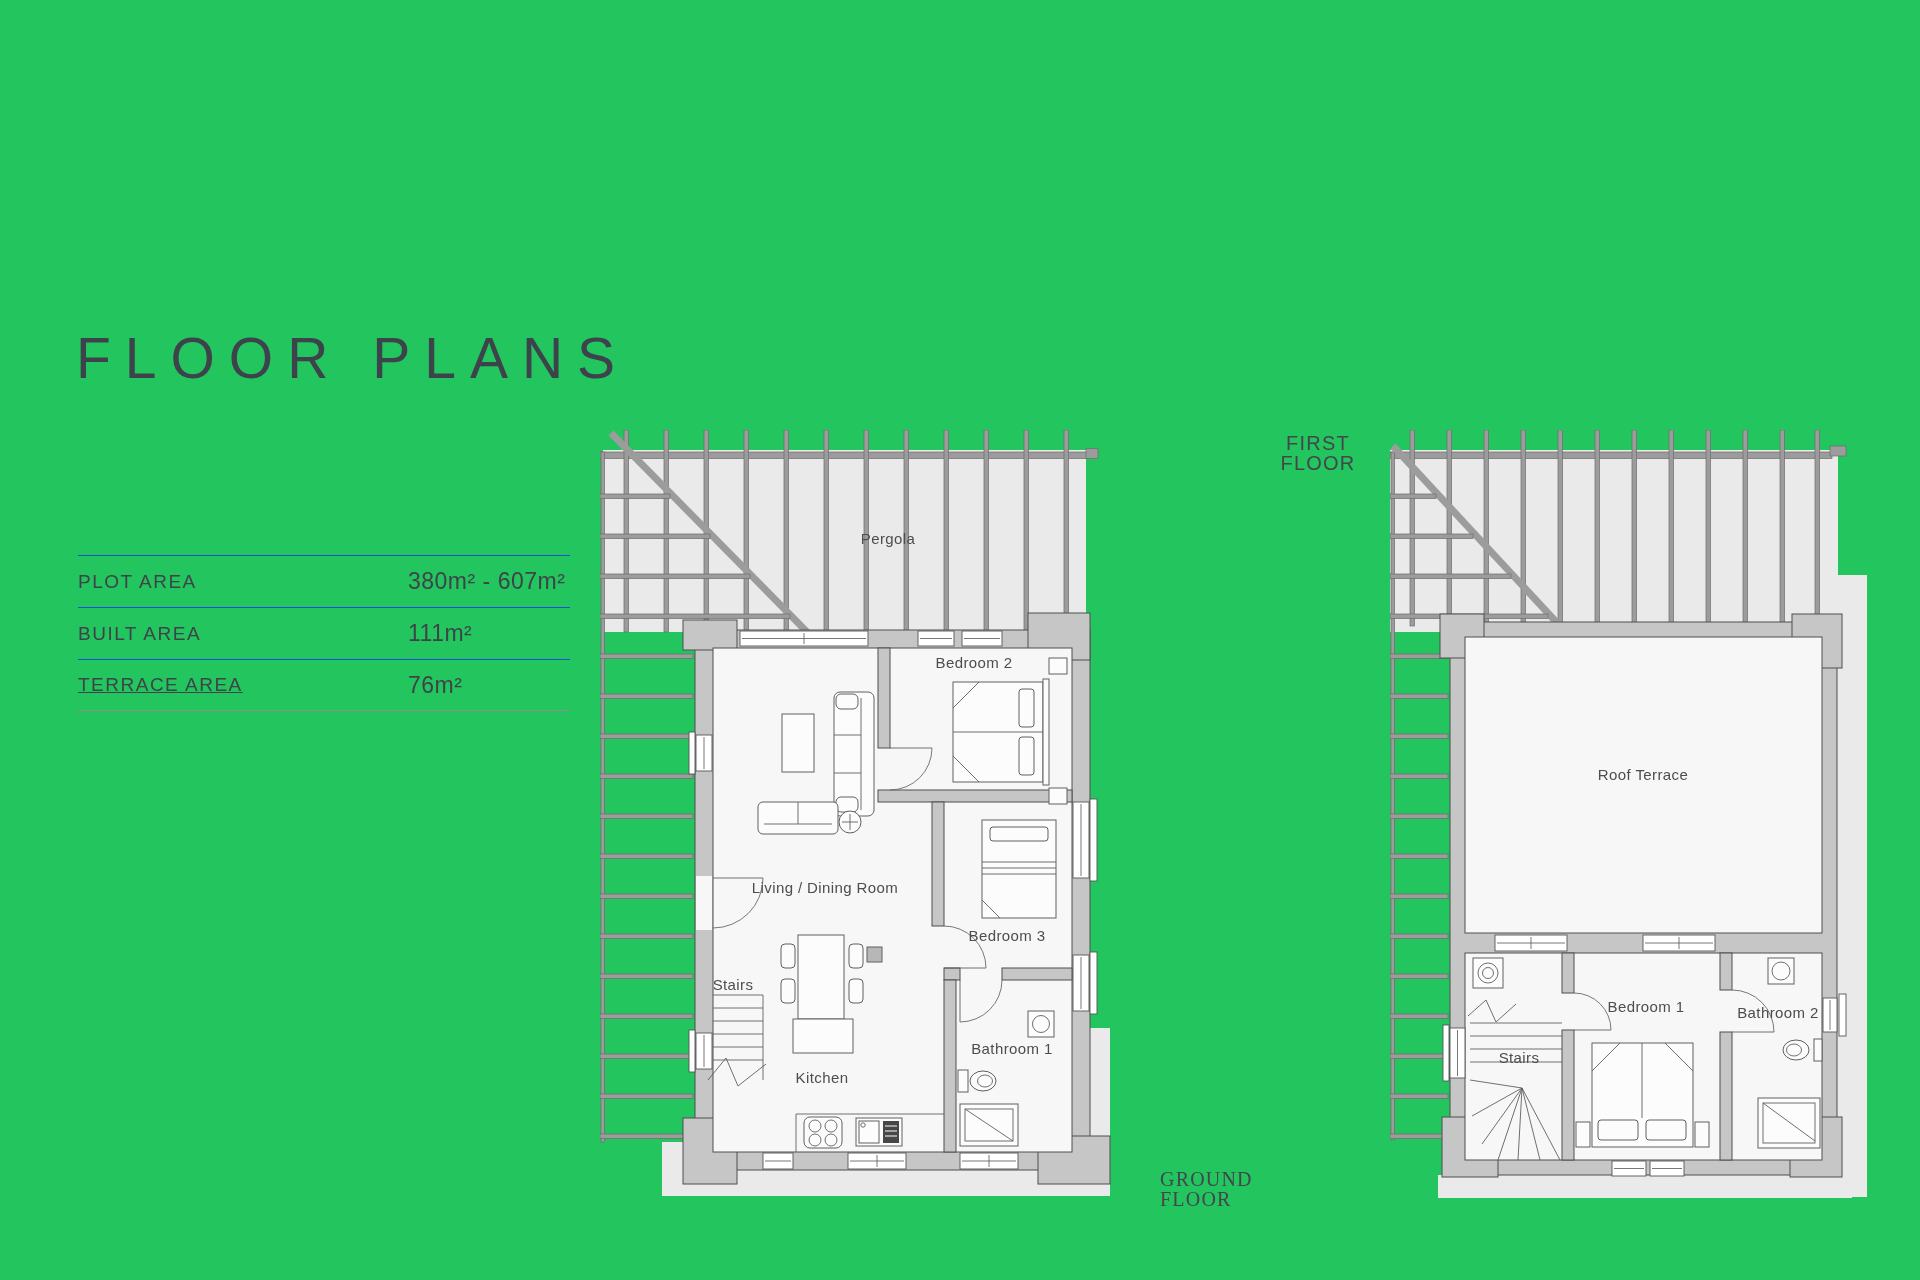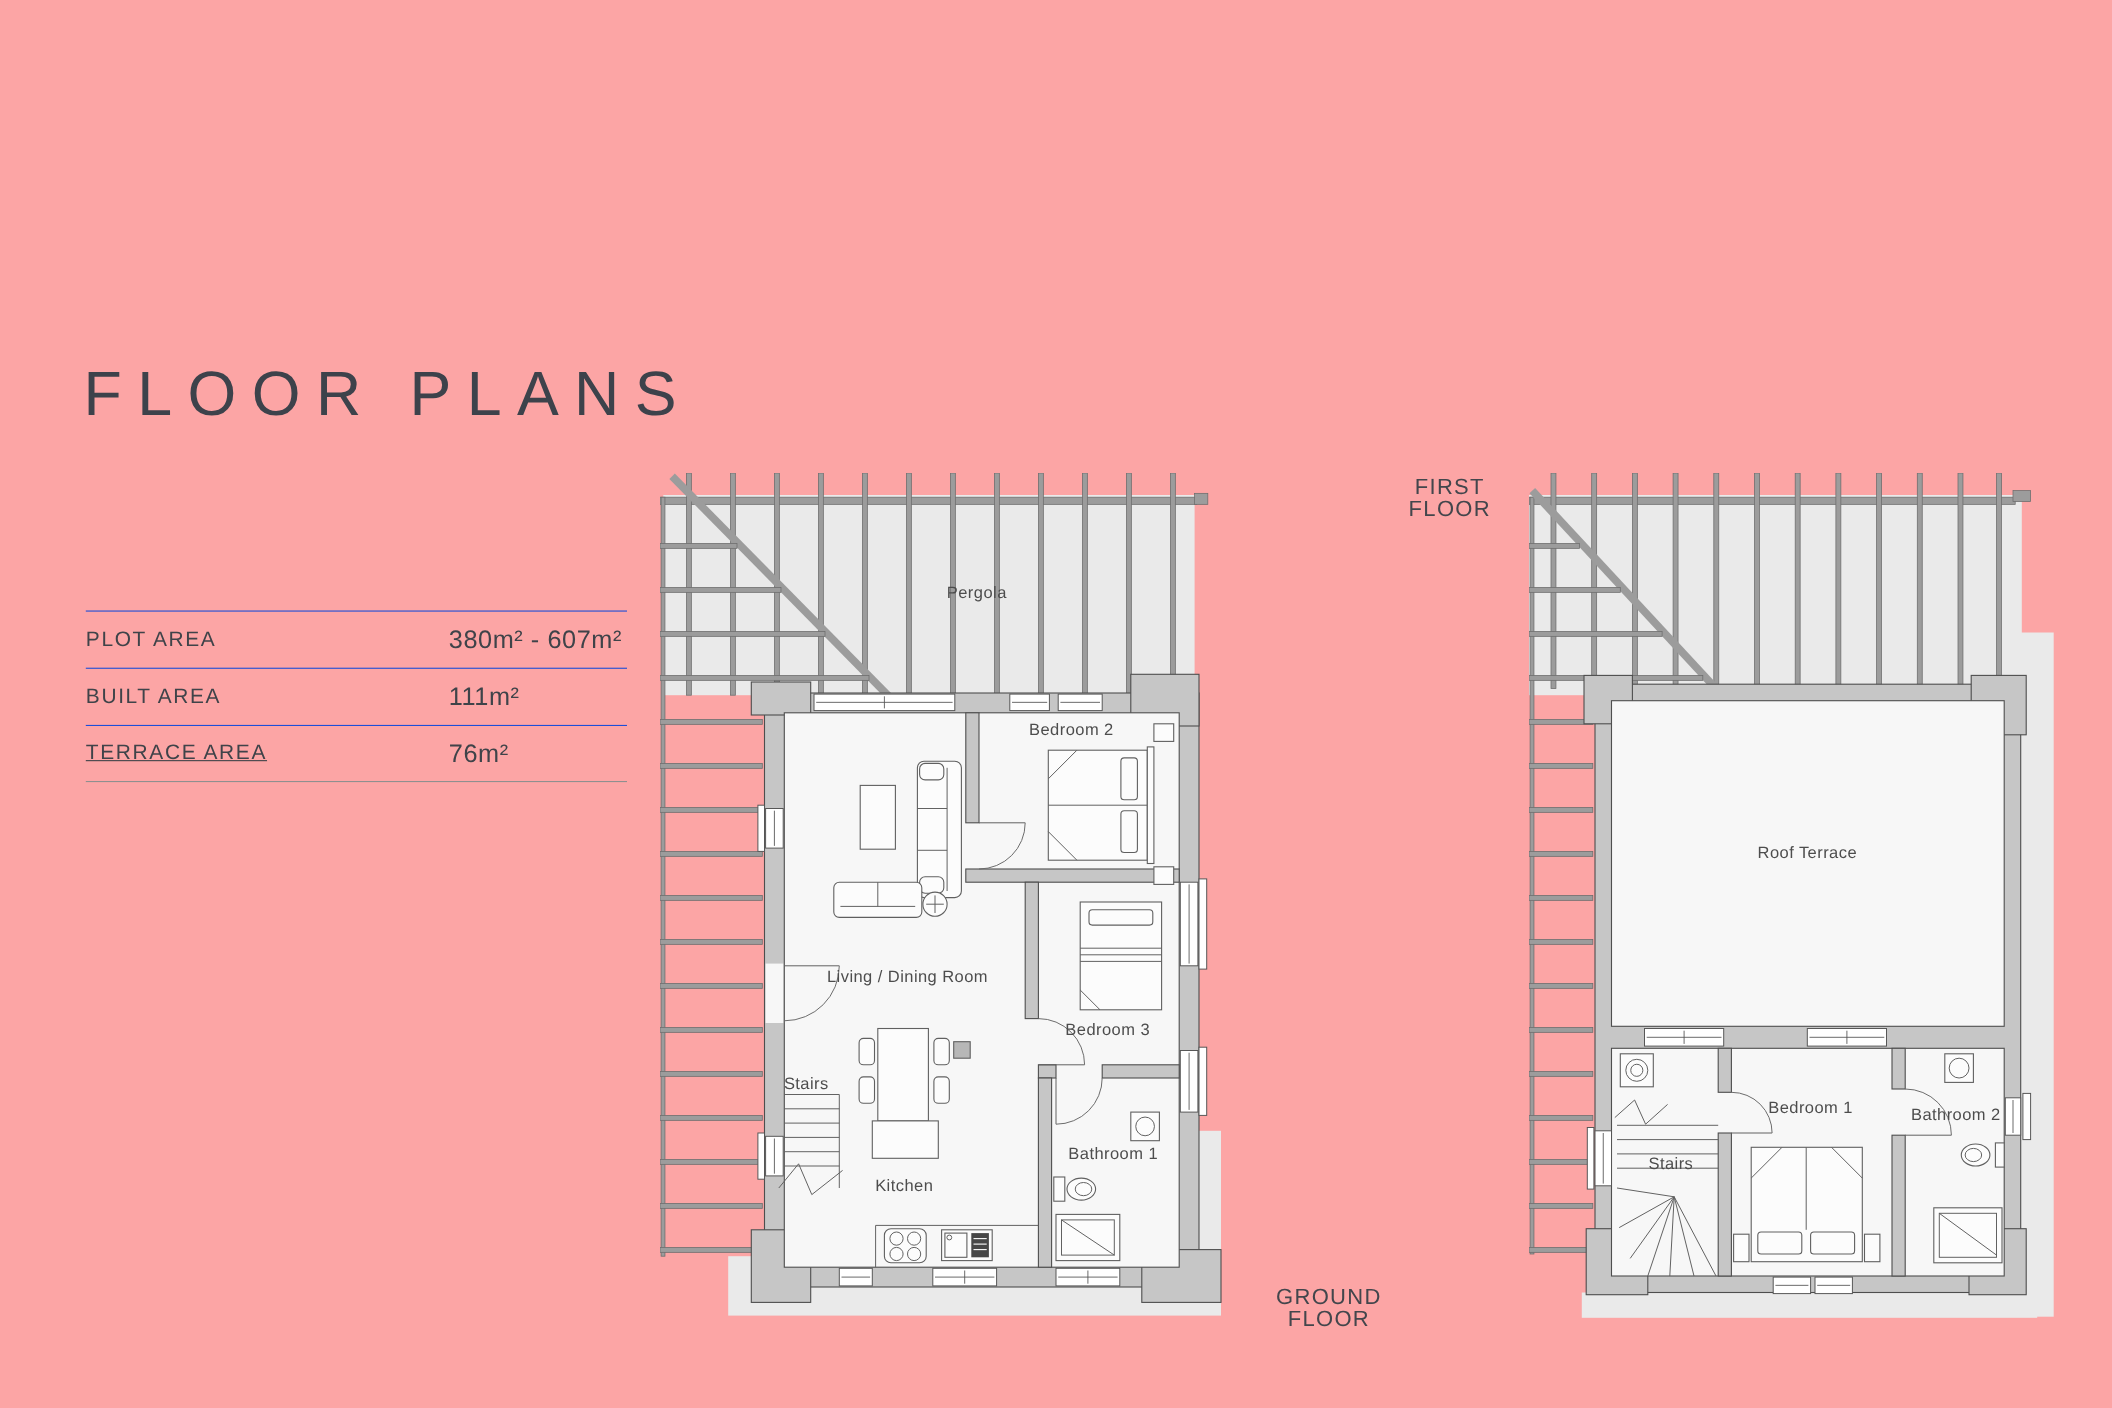--- a/index.html
+++ b/index.html
@@ -1,32 +1,32 @@
 <!DOCTYPE html>
 <html><head>
 <meta charset="utf-8">
 <style>
   * { margin:0; padding:0; box-sizing:border-box; }
   html,body { width:1920px; height:1280px; background:#ffffff; font-family:"Liberation Sans",sans-serif; }
-  .page { position:relative; width:1920px; height:1280px; background:#fca5a5; overflow:hidden; }
+  .page { position:relative; width:1920px; height:1280px; background:#22c55e; overflow:hidden; }
 
   .page-title {
     position:absolute; left:76px; top:323px;
     font-size:57px; line-height:70px; letter-spacing:14px;
     color:#3d424b; font-weight:400; white-space:nowrap;
   }
 
   .area-table { position:absolute; left:78px; top:555px; width:492px; color:#3f4349; }
   .area-row { position:relative; height:52px; border-top:1px solid #1d4ed8; display:flex; align-items:center; }
   .area-row:last-child { border-bottom:1px solid #8f8f8f;text-decoration:underline; }
   .area-label { font-size:19px; letter-spacing:1.5px; }
   .area-value { position:absolute; left:330px; font-size:23px; letter-spacing:0.5px; }
 
   .floor-caption { position:absolute; font-size:20px; line-height:20px; letter-spacing:1.2px; color:#43464c; }
-  .caption-ground { left:1160px; top:1169px; text-align:center; }
+  .caption-ground { left:1160px; top:1169px; text-align:left;font-family:Liberation Serif, serif; }
   .caption-first { left:1279px; top:433px; width:78px; text-align:center; }
 
   .plan { position:absolute; }
   #gf-plan { left:600px; top:430px; width:540px; height:790px; }
   #ff-plan { left:1390px; top:430px; width:530px; height:800px; }
 
   .terr { fill:#eaeaea; }
   .slat { fill:#9c9c9c; stroke:#6d6d6d; stroke-width:0.7; }
   .slatline { stroke:#9c9c9c; stroke-width:7; }
   .wall { fill:#c6c6c6; stroke:#4e4e4e; stroke-width:1; }

